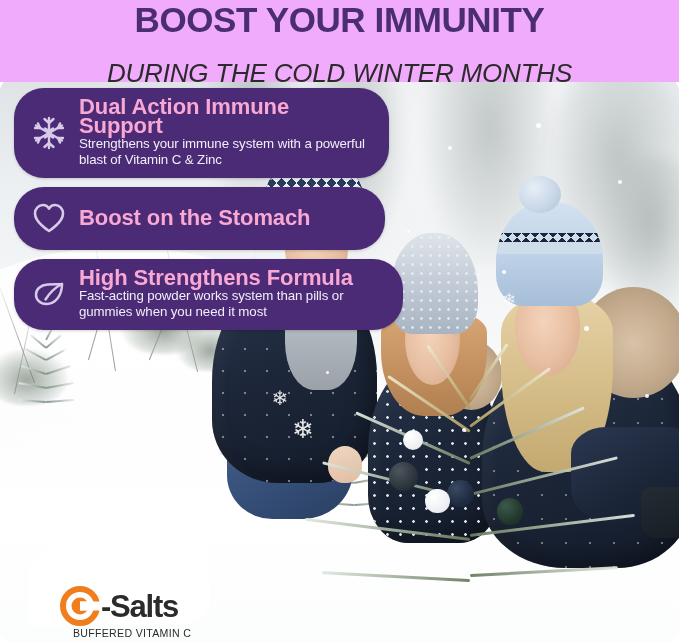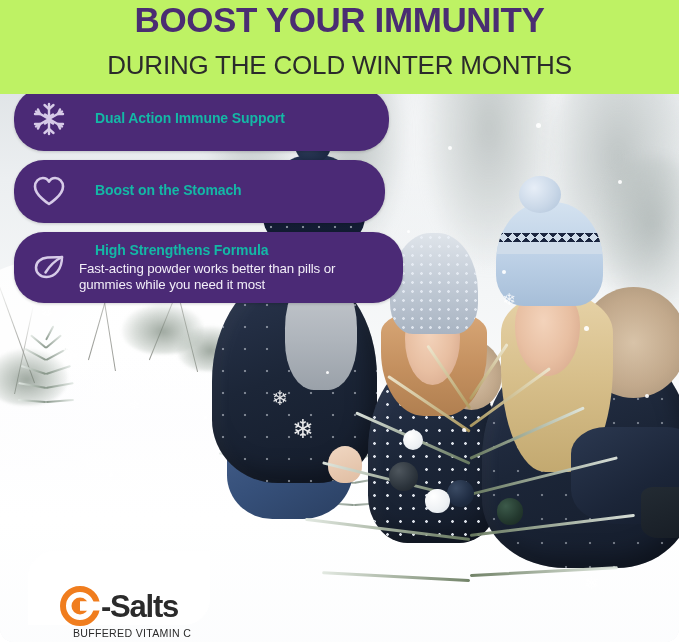--- a/index.html
+++ b/index.html
@@ -17,48 +17,49 @@
     overflow: hidden;
     background: #ffffff;
   }
 
   
   .header {
     position: absolute;
     top: 0;
     left: 0;
     width: 679px;
-    height: 94px;
+    height: 82px;
     text-align: center;
     z-index: 40;
-    background: #bef264;
+    background: #f0abfc;
   }
   .headline {
     margin: 0;
     padding-top: 2px;
     font-family: "Liberation Sans", sans-serif;
     font-size: 35px;
     line-height: 36px;
     font-weight: bold;
     letter-spacing: -0.4px;
     color: #4a2d72;
     text-transform: uppercase;
     white-space: nowrap;
   }
   .subheadline {
-    margin: 8px;
+    margin: 16px;
     padding-top: 5px;
     font-family: "Liberation Sans", sans-serif;
     font-size: 26px;
     line-height: 28px;
     font-weight: 400;
     letter-spacing: -0.2px;
     color: #2b2b2b;
     text-transform: uppercase;
     white-space: nowrap;
+    font-style: italic;
   }
 
   
   .photo {
     position: absolute;
     left: 0;
     top: 78px;
     width: 679px;
     height: 564px;
     border-radius: 14px;
@@ -272,26 +273,26 @@
     width: 44px;
     height: 44px;
     margin-right: 8px;
     display: flex;
     align-items: center;
     justify-content: center;
   }
   .card-icon svg { display: block; }
   .card-text { flex: 1 1 auto; min-width: 0; }
   .card-title {
-    margin: 0 0 1px 16px;
+    margin: 0 0 1px 0;
     font-family: "Liberation Sans", sans-serif;
-    font-size: 14px;
+    font-size: 22px;
     line-height: 19px;
     font-weight: bold;
-    color: #14b8a6;
+    color: #f9a8d4;
     letter-spacing: -0.1px;
   }
   .card-desc {
     margin: 0;
     font-family: "Liberation Sans", sans-serif;
     font-size: 13.3px;
     line-height: 16px;
     font-weight: 400;
     color: #f2eef8;
     letter-spacing: -0.1px;
@@ -550,20 +551,21 @@
           <line x1="27" y1="13" x2="32" y2="13"></line>
             <line x1="27" y1="13" x2="29" y2="8.4"></line>
           <line x1="18" y1="16" x2="14" y2="13.5"></line>
             <line x1="18" y1="16" x2="22" y2="13.5"></line>
           <line x1="18" y1="20" x2="14" y2="22.5"></line>
             <line x1="18" y1="20" x2="22" y2="22.5"></line>
         </svg>
       </div>
       <div class="card-text">
         <p class="card-title">Dual Action Immune Support</p>
+        <p class="card-desc">Strengthens your immune system with a powerful blast of Vitamin C &amp; Zinc</p>
       </div>
     </div>
 
     <div class="card" style="width:340px;">
       <div class="card-icon">
         <svg width="34" height="32" viewBox="0 0 34 32" fill="none" stroke="#d7cbe8" stroke-width="2.6" stroke-linejoin="round">
           <path d="M17 29 C17 29 3 20.3 3 11.4 C3 6.4 6.8 3 10.9 3 C13.8 3 15.9 4.6 17 6.6 C18.1 4.6 20.2 3 23.1 3 C27.2 3 31 6.4 31 11.4 C31 20.3 17 29 17 29 Z"></path>
         </svg>
       </div>
       <div class="card-text">
@@ -573,21 +575,21 @@
 
     <div class="card" style="width:358px;">
       <div class="card-icon">
         <svg width="34" height="34" viewBox="0 0 34 34" fill="none" stroke="#d7cbe8" stroke-width="2.5" stroke-linecap="round" stroke-linejoin="round">
           <path d="M30 7 C30 19 23 27 14.5 27 C8 27 4 22.6 4 17.4 C4 12 8.6 8.2 15.5 7.6 C22 7 27 7.4 30 7 Z"></path>
           <path d="M30 7 C24 10 18.5 14.5 13.5 22.5"></path>
         </svg>
       </div>
       <div class="card-text">
         <p class="card-title">High Strengthens Formula</p>
-        <p class="card-desc">Fast-acting powder works better than pills or gummies while you need it most</p>
+        <p class="card-desc">Fast-acting powder works system than pills or gummies when you need it most</p>
       </div>
     </div>
   </div>
 
   <div class="logo-panel">
     <div class="logo-row">
       <div class="logo-c">
         <svg width="40" height="40" viewBox="0 0 40 40">
           <circle cx="20" cy="20" r="17" fill="none" stroke="#f07d1e" stroke-width="6"></circle>
           <circle cx="20" cy="20" r="8.5" fill="#f07d1e"></circle>

